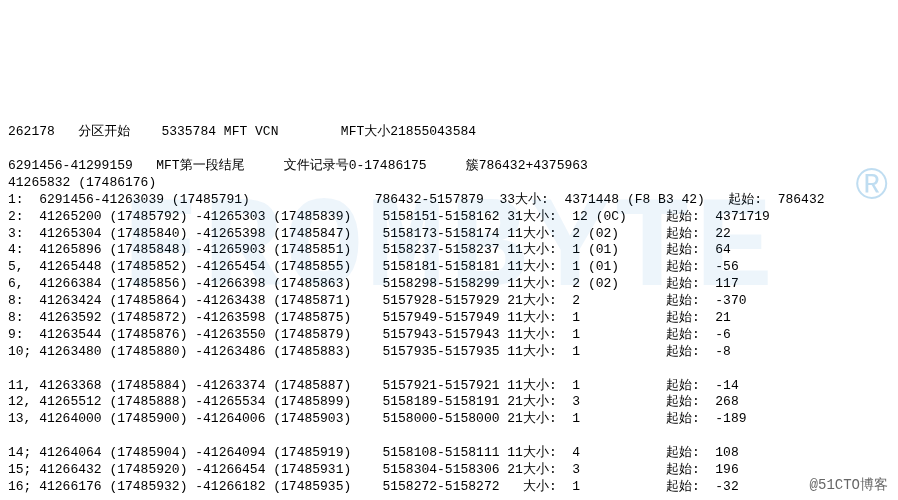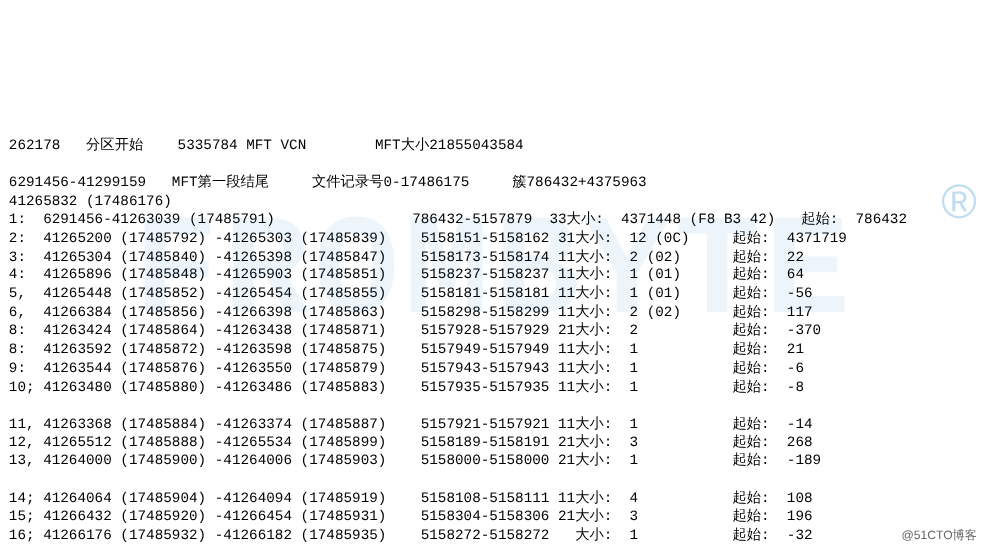--- a/index.html
+++ b/index.html
@@ -37,22 +37,22 @@
     font-family: Arial, sans-serif;
     font-size: 44px;
     color: rgba(0, 120, 200, 0.25);
     pointer-events: none;
     user-select: none;
   }
   .attrib {
     position: absolute;
     right: 10px;
     bottom: 6px;
-    font-family: Liberation Sans, sans-serif;
-    font-size: 11px;
+    font-family: Liberation Mono, monospace;
+    font-size: 14px;
     color: #666;
     margin-top: 24px;
   }
 </style>
 </head>
 <body>
 
 
 
 <div class="watermark">FROMBYTE</div>

